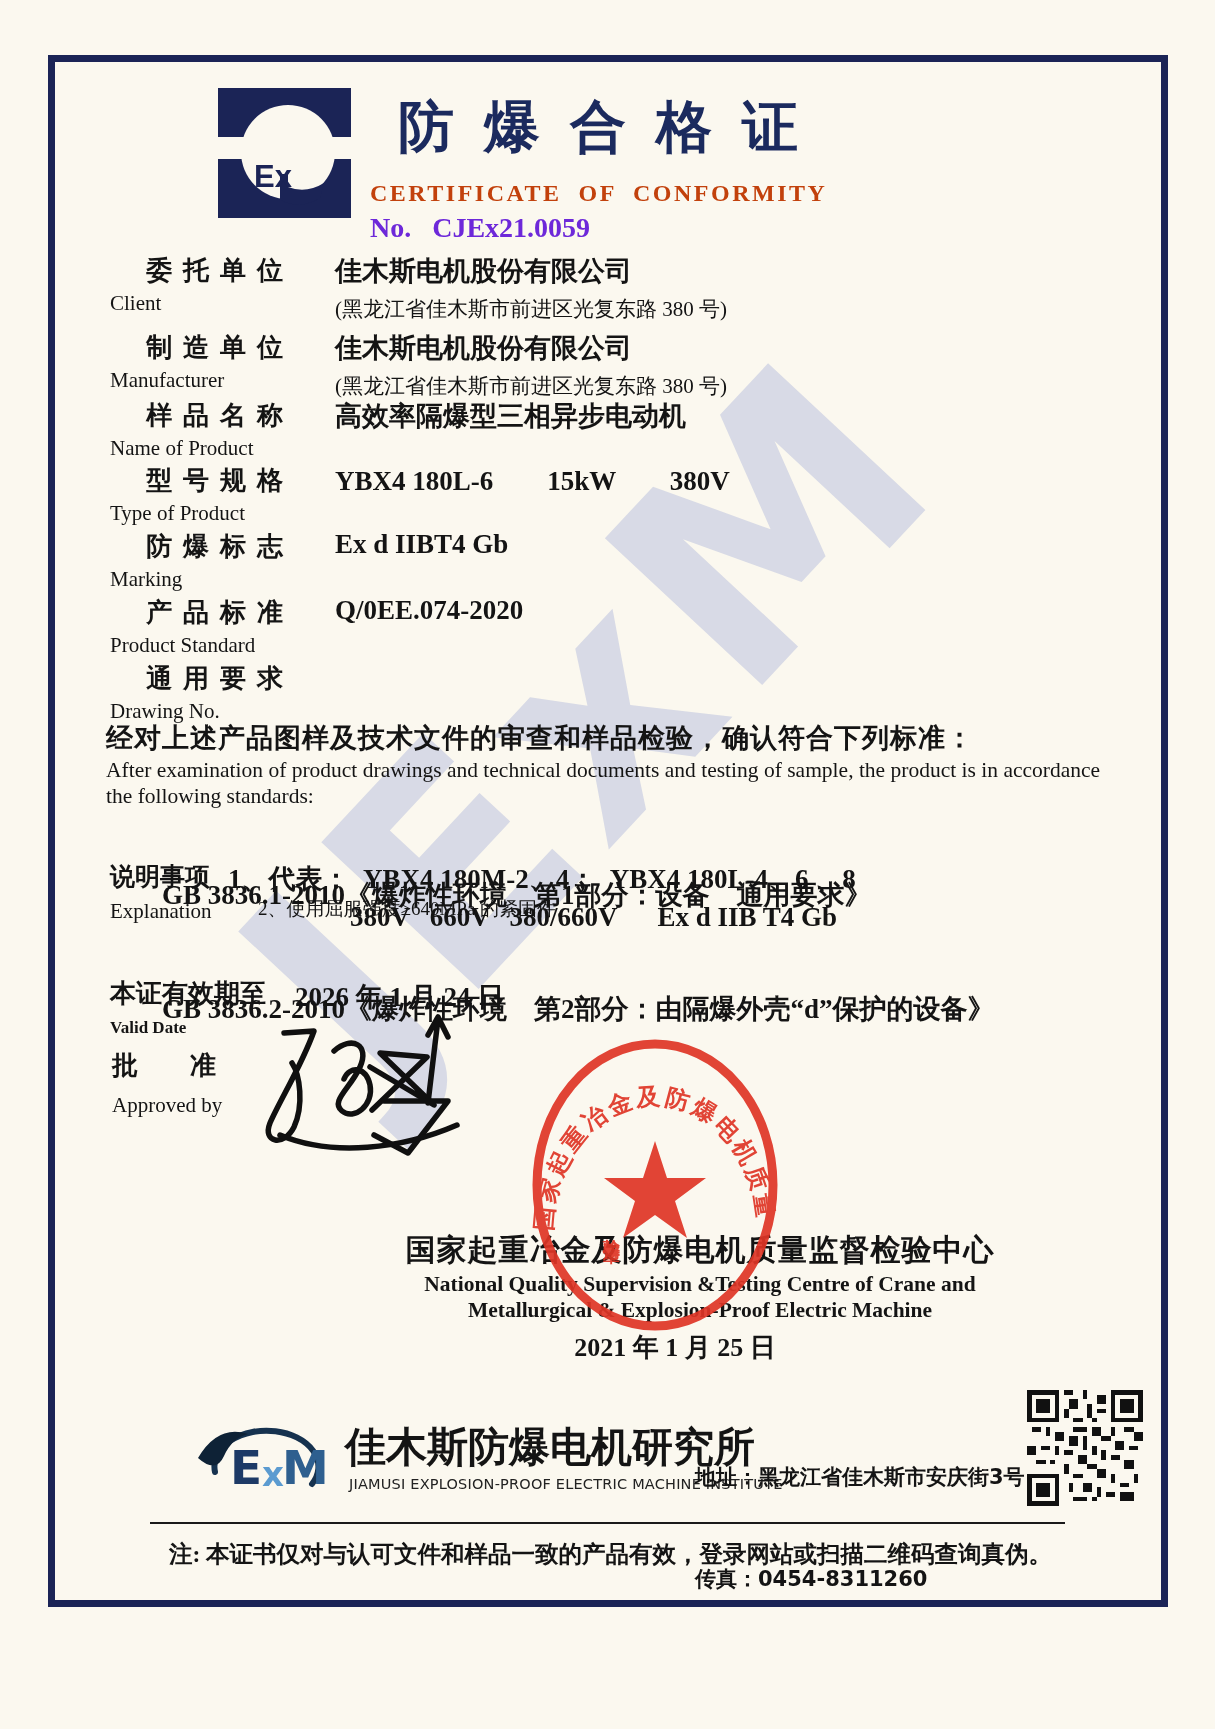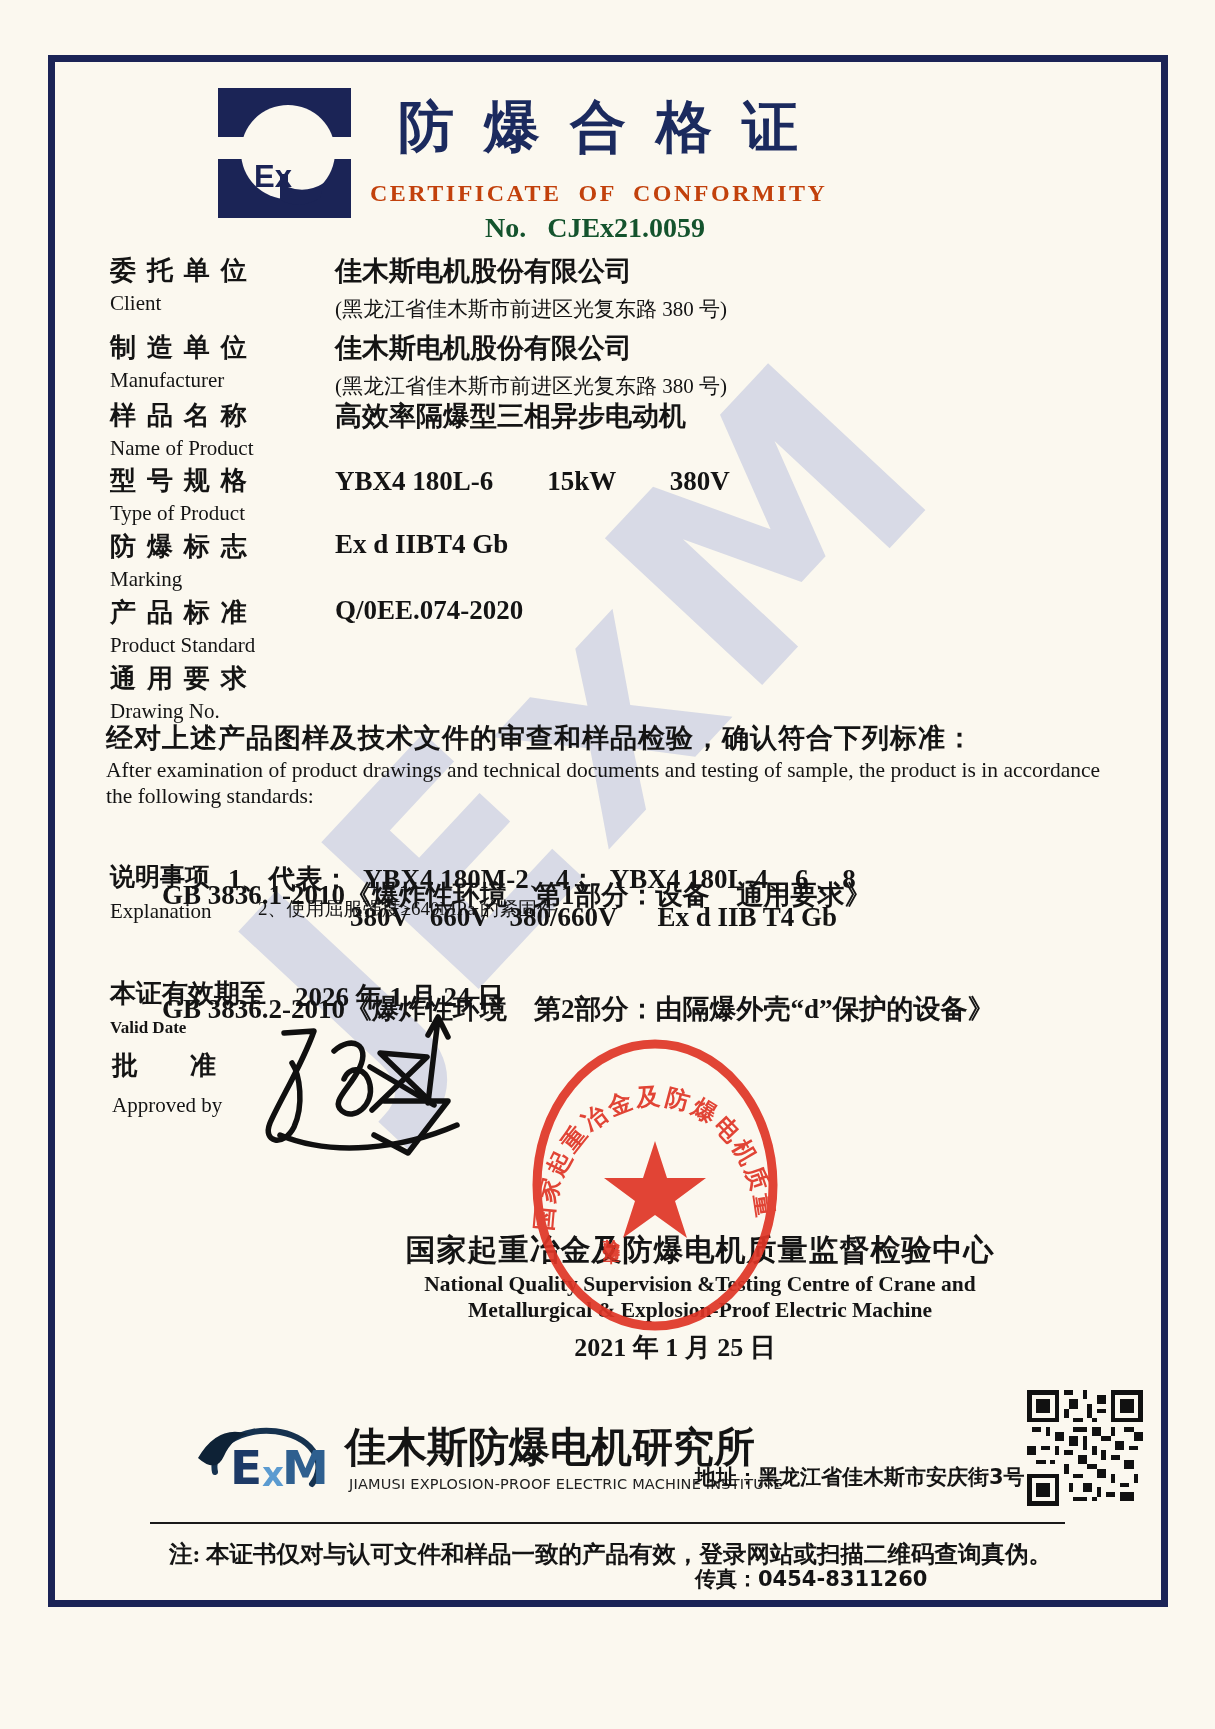--- a/index.html
+++ b/index.html
@@ -29,27 +29,27 @@
   .title-cn{
     left:398px;top:90px;width:430px;
     font-size:56px;font-weight:bold;color:#1b2a5e;
     letter-spacing:30px;white-space:nowrap;
   }
   .title-en{
     left:370px;top:180px;width:450px;text-align:center;
     font-size:24px;font-weight:bold;color:#c2410c;letter-spacing:2.5px;white-space:pre;
   }
   .cert-no{
-    left:370px;top:212px;width:450px;text-align:center;
-    font-size:28px;font-weight:bold;color:#14532d;white-space:pre;
+    left:370px;top:212px;width:450px;text-align:left;
+    font-size:28px;font-weight:bold;color:#6d28d9;white-space:pre;
   }
   
   .flabel{left:110px;width:220px;}
   .flabel .cn{font-size:26px;font-weight:bold;white-space:nowrap;}
-  .flabel .cn.spread{letter-spacing:0.42em;}
+  .flabel .cn.spread{letter-spacing:0.42em;text-align:center;}
   .flabel .en{font-size:21px;margin-top:3px;}
   .fvalue{left:335px;width:780px;}
   .fvalue .v{font-size:27px;font-weight:bold;white-space:pre-wrap;}
   .fvalue .sub{font-size:21px;margin-top:6px;}
   
   .statement{left:106px;top:720px;width:1000px;}
   .statement .cn{font-size:27px;font-weight:bold;letter-spacing:1px;}
   .statement .en{font-size:21.5px;line-height:1.2;margin-top:2px;}
   .standards{left:162px;top:800px;width:950px;font-size:27px;font-weight:bold;line-height:38px;white-space:pre-wrap;}
   

